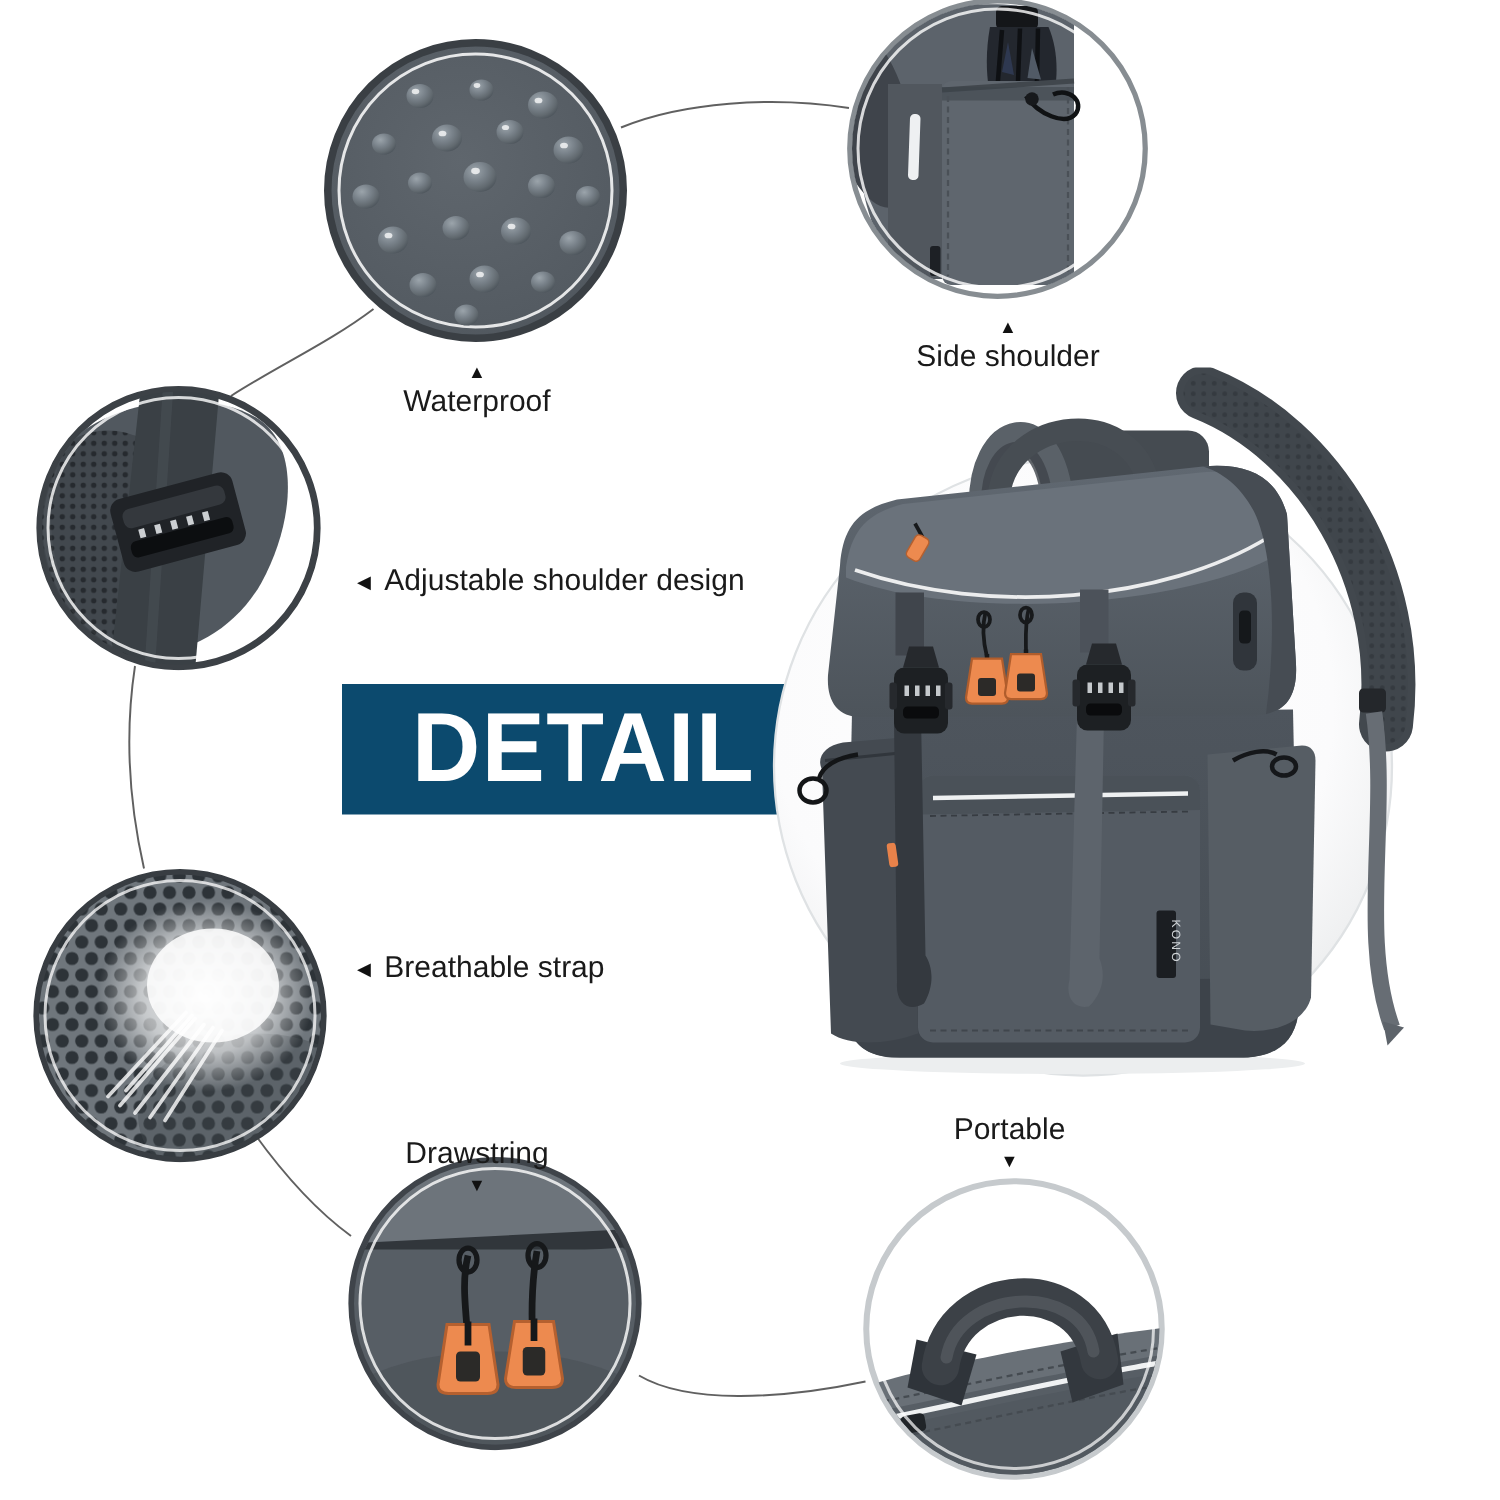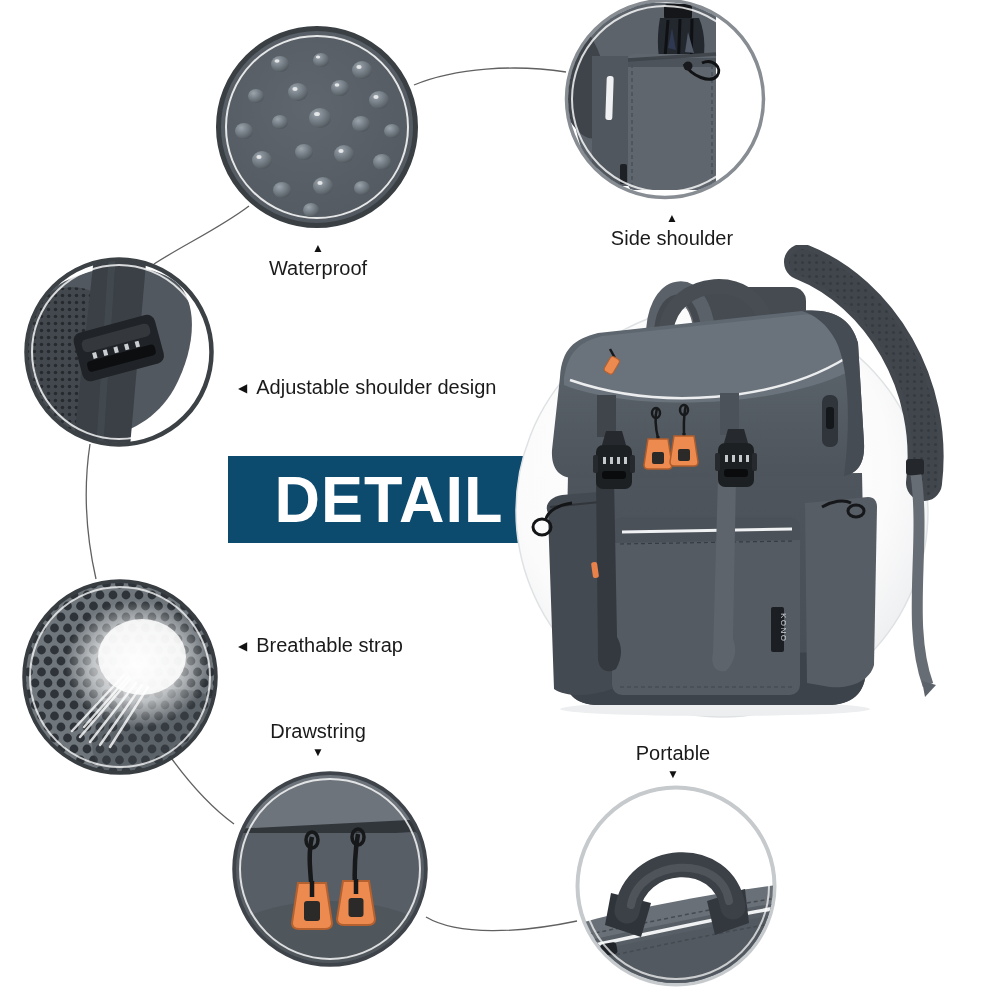--- a/index.html
+++ b/index.html
@@ -423,21 +423,21 @@
   <div class="feat-label inline" style="left:238px;top:376px;">
     <span class="tri">◀</span>
     <span>Adjustable shoulder design</span>
   </div>
 
   <div class="feat-label inline" style="left:238px;top:634px;">
     <span class="tri">◀</span>
     <span>Breathable strap</span>
   </div>
 
-  <div class="feat-label stack" style="left:218px;top:720px;">
+  <div class="feat-label stack" style="left:218px;top:758px;">
     <span>Drawstring</span>
     <span class="tri down">▼</span>
   </div>
 
   <div class="feat-label stack" style="left:572px;top:212px;">
     <span class="tri up">▲</span>
     <span>Side shoulder</span>
   </div>
 
   <div class="feat-label stack" style="left:573px;top:742px;">

